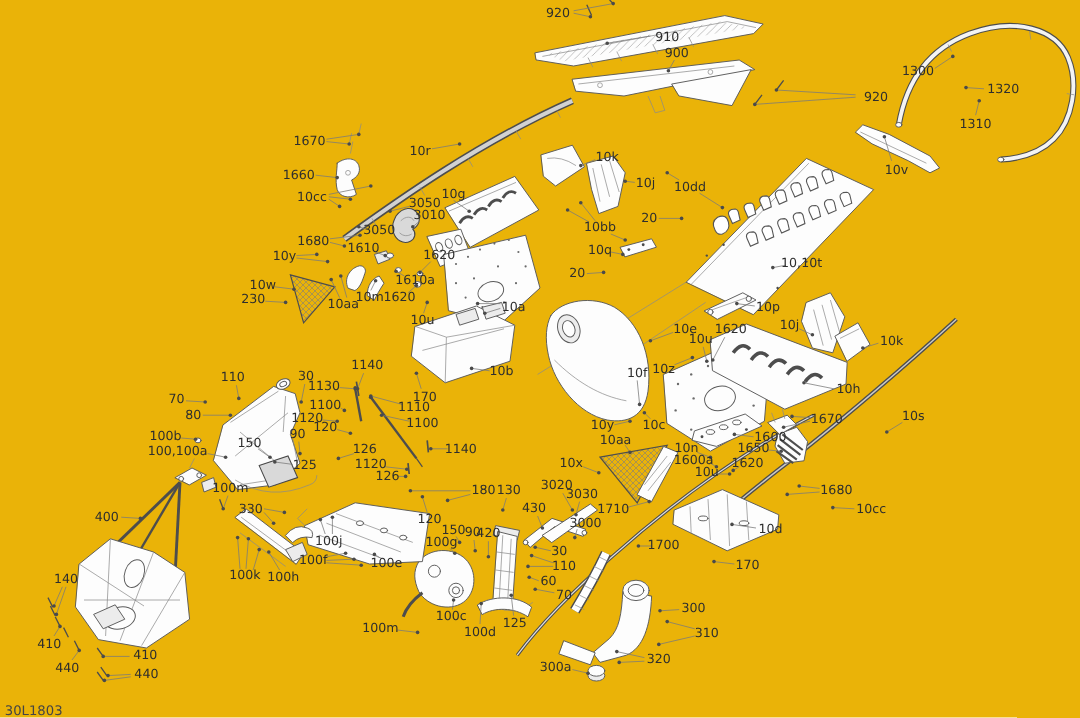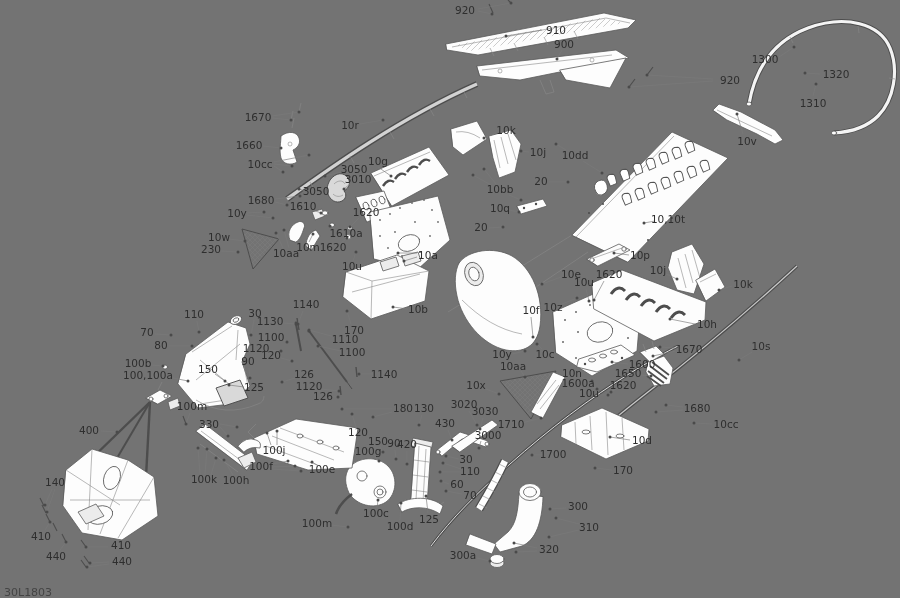--- a/index.html
+++ b/index.html
@@ -1,16 +1,16 @@
 <!DOCTYPE html>
 <html><head>
 <meta charset="utf-8">
 <style>
   html,body{margin:0;padding:0;background:#fff;}
-  .stage{position:relative;width:900px;height:598px;background:#737373;overflow:hidden;
+  .stage{position:relative;width:900px;height:598px;background:#eab308;overflow:hidden;
          font-family:"DejaVu Sans",sans-serif;}
   svg{position:absolute;left:0;top:0;}
   .p{stroke:#5a5a5a;stroke-width:.8;fill:#fdfdfd;stroke-linejoin:round;stroke-linecap:round;}
   .pe{stroke:#5a5a5a;stroke-width:.8;fill:#ececec;stroke-linejoin:round;}
   .pd{stroke:#474747;stroke-width:.9;fill:#d9d9d9;}
   .ln{stroke:#8a8a8a;stroke-width:.6;fill:none;}
   .tube{stroke:#4d4d4d;fill:none;}
   .lbl{font:10.5px "DejaVu Sans",sans-serif;fill:#2e2e2e;}
   .code{font:11px "DejaVu Sans",sans-serif;fill:#444;}
   .leader{stroke:#7a7a7a;stroke-width:.65;}

